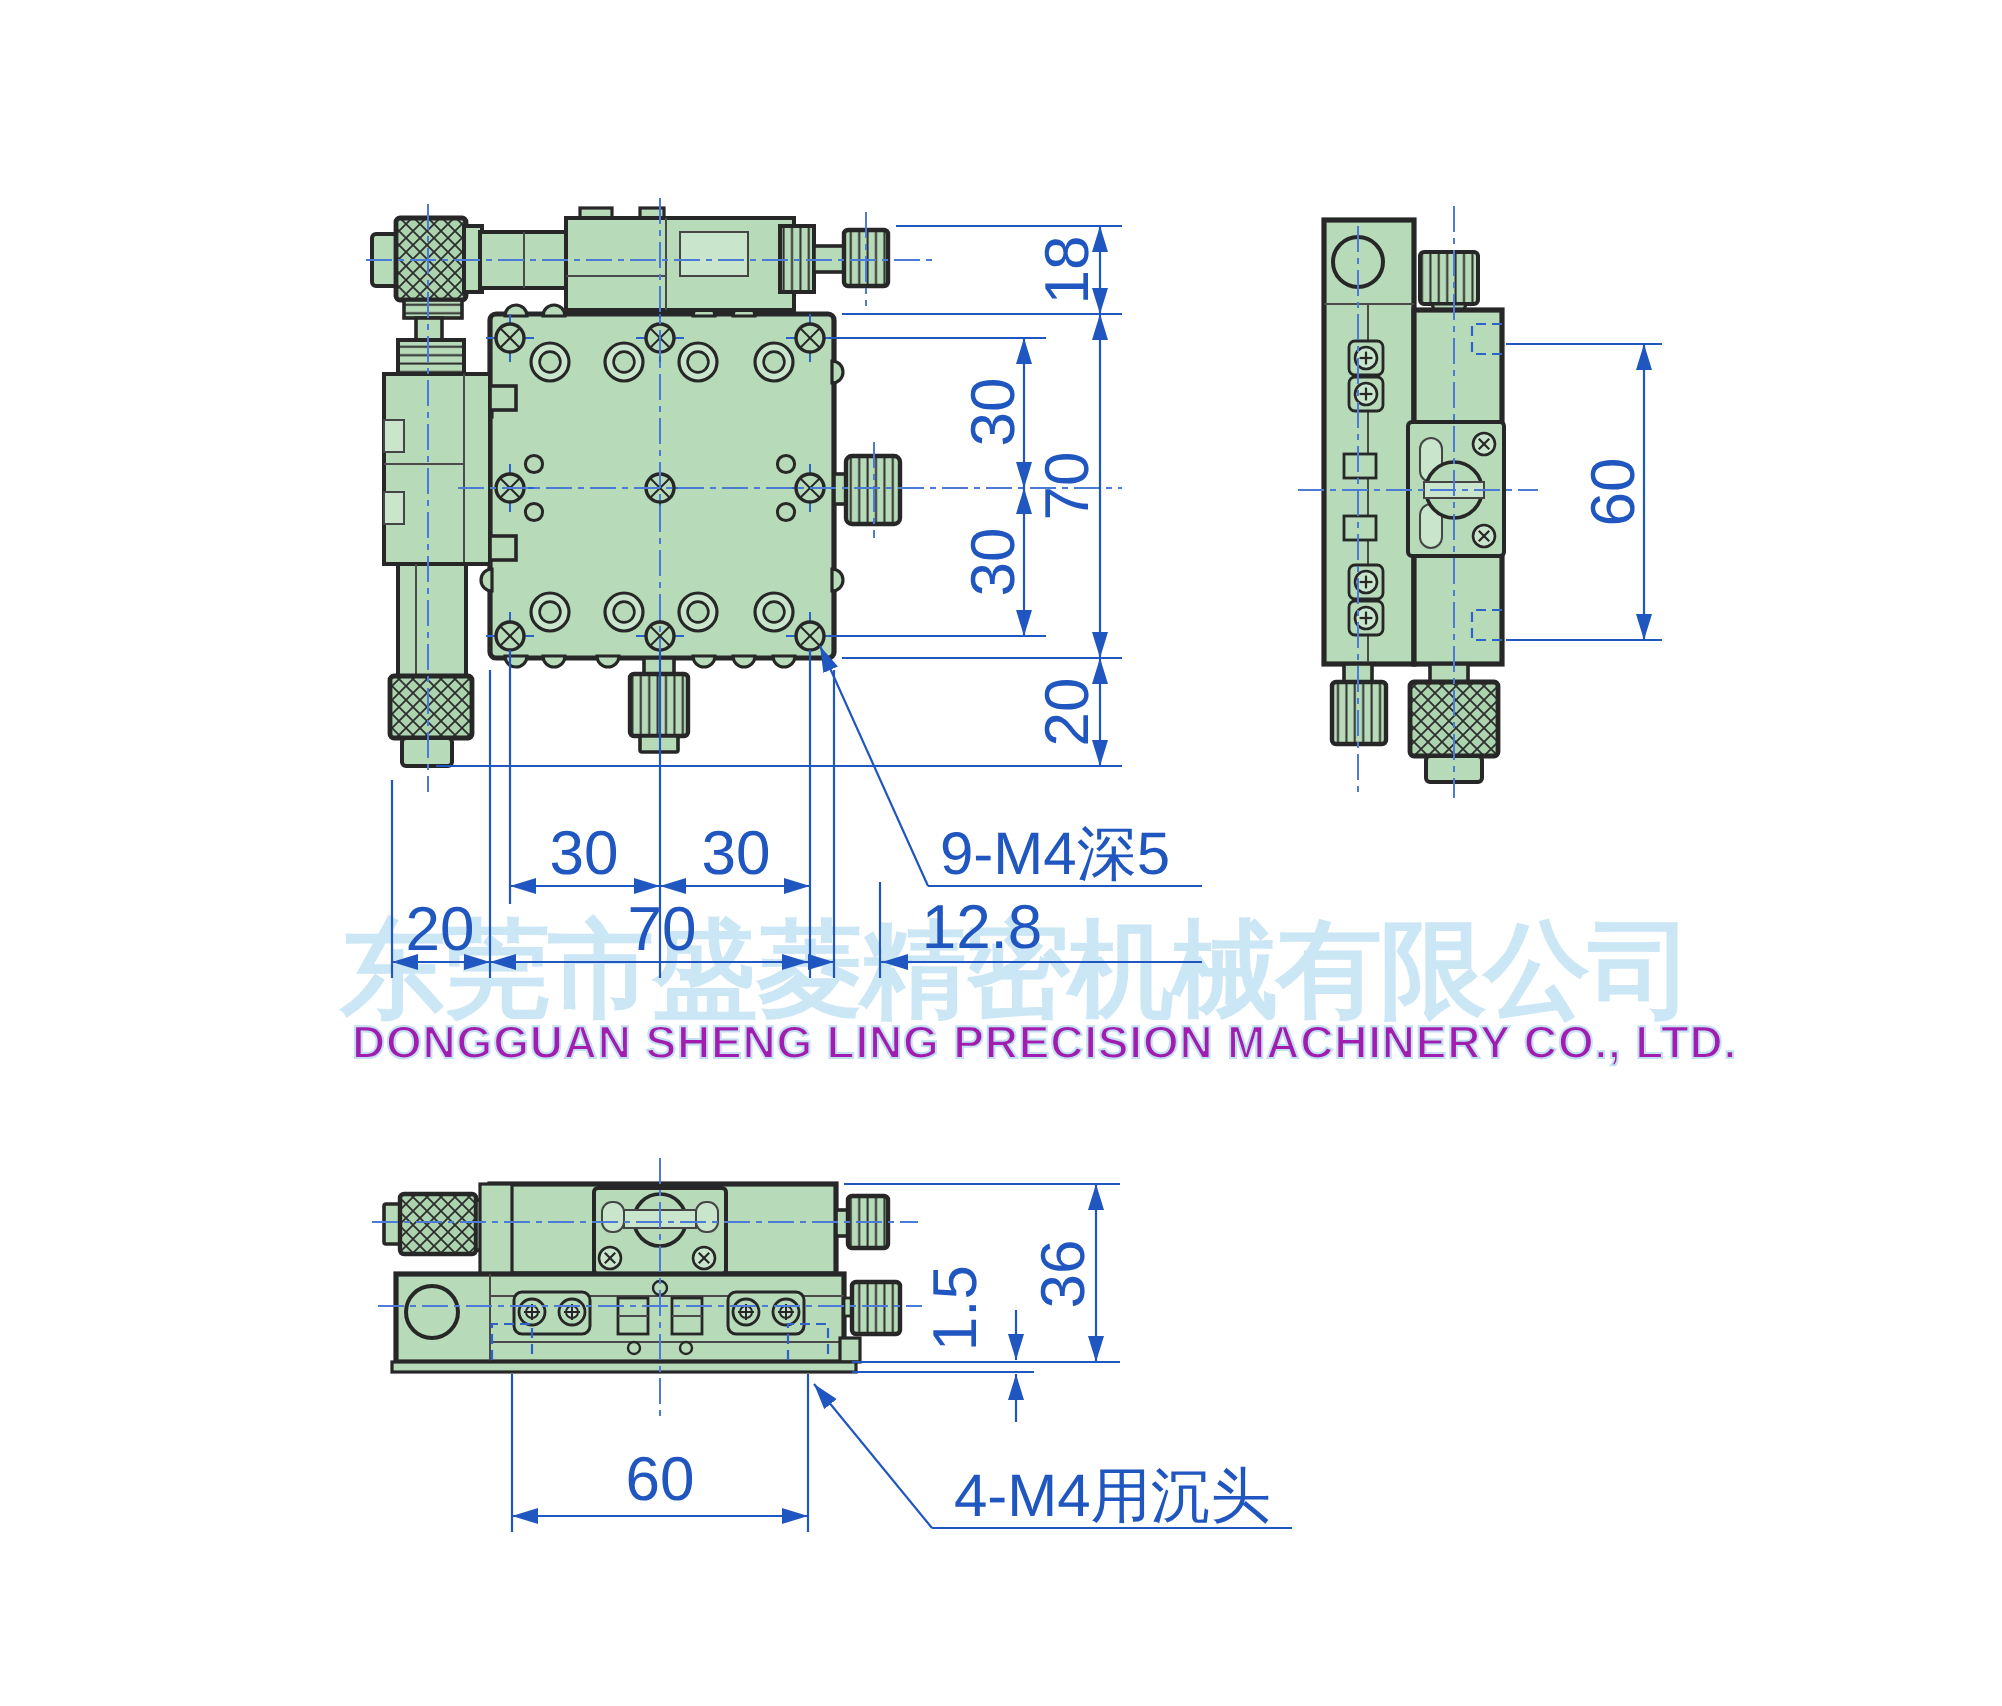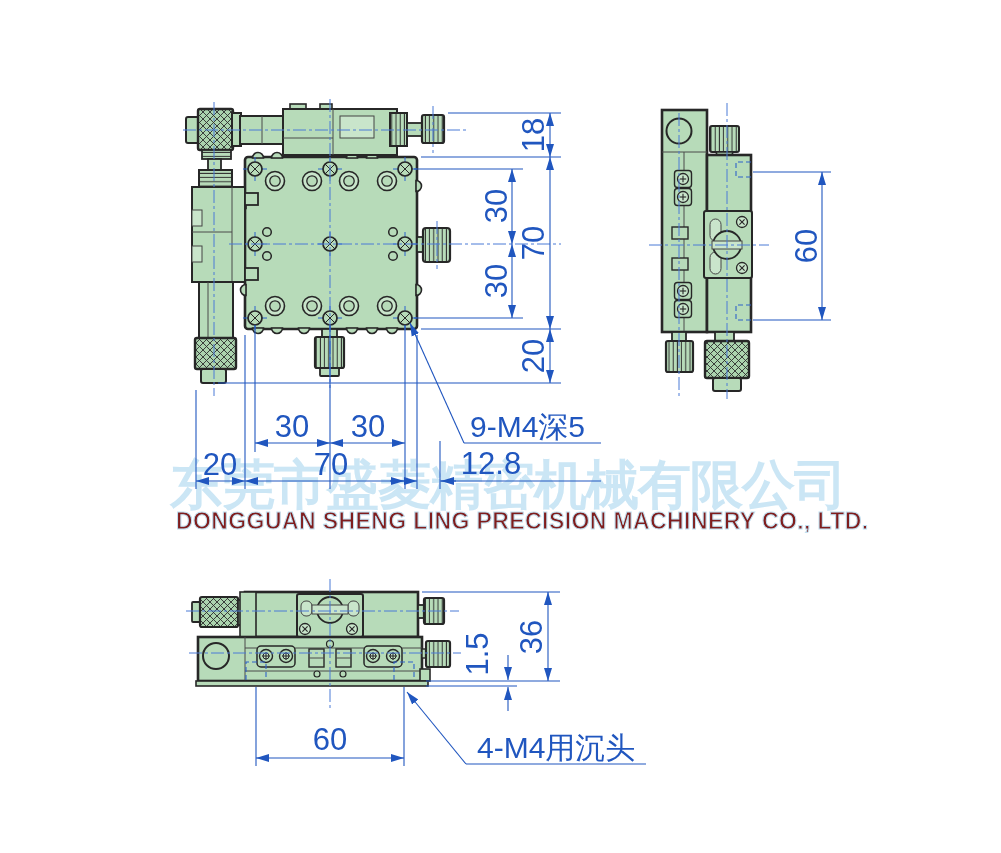--- a/index.html
+++ b/index.html
@@ -1,21 +1,21 @@
 <!DOCTYPE html>
 <html><head>
 <meta charset="utf-8">
 <style>
   html,body{margin:0;padding:0;background:#ffffff;}
   #stage{position:relative;width:1001px;height:853px;background:#ffffff;overflow:hidden;
          font-family:"Liberation Sans",sans-serif;}
   .wm{position:absolute;white-space:nowrap;pointer-events:none;}
   #wm-logo{left:272px;top:282px;font-size:198px;font-weight:800;letter-spacing:-6px;color:#d9edf8;}
   #wm-cn{left:170px;top:450px;font-size:53px;font-weight:700;letter-spacing:-1px;color:#cbe6f5;}
-  #wm-en{left:176px;top:508px;font-size:23px;font-weight:700;letter-spacing:0.4px;color:#7f1d1d;text-align:center;
+  #wm-en{left:176px;top:508px;font-size:23px;font-weight:700;letter-spacing:0.4px;color:#a21caf;text-align:center;
          -webkit-text-stroke:1px #c2e0f0;}
   svg{position:absolute;left:0;top:0;}
   .p{fill:#b7dbb9;stroke:#272727;}
   .lt{fill:#c9e5cb;stroke:#454545;stroke-width:1;}
   .ol{stroke-width:2.6;}
   .ol2{stroke-width:2;}
   .m{stroke-width:1.6;}
   .inl{stroke:#4a4a4a;stroke-width:1;fill:none;}
   .dim{stroke:#2056bf;stroke-width:1.1;fill:none;}
   .cl{stroke:#4b7bd6;stroke-width:1;fill:none;stroke-dasharray:13 3 3 3;}

